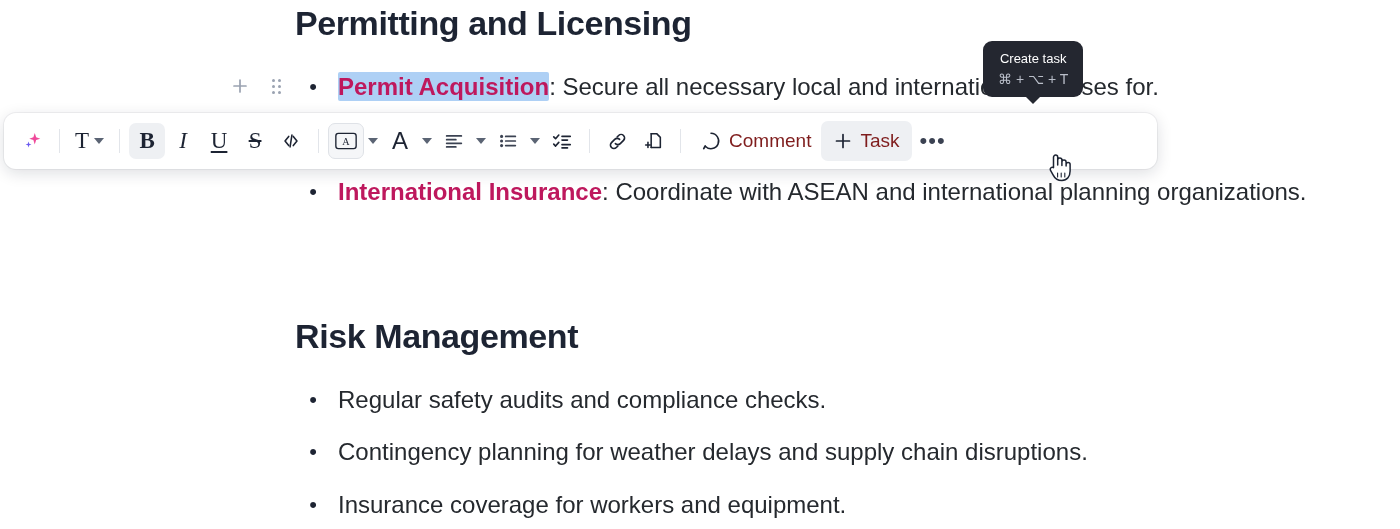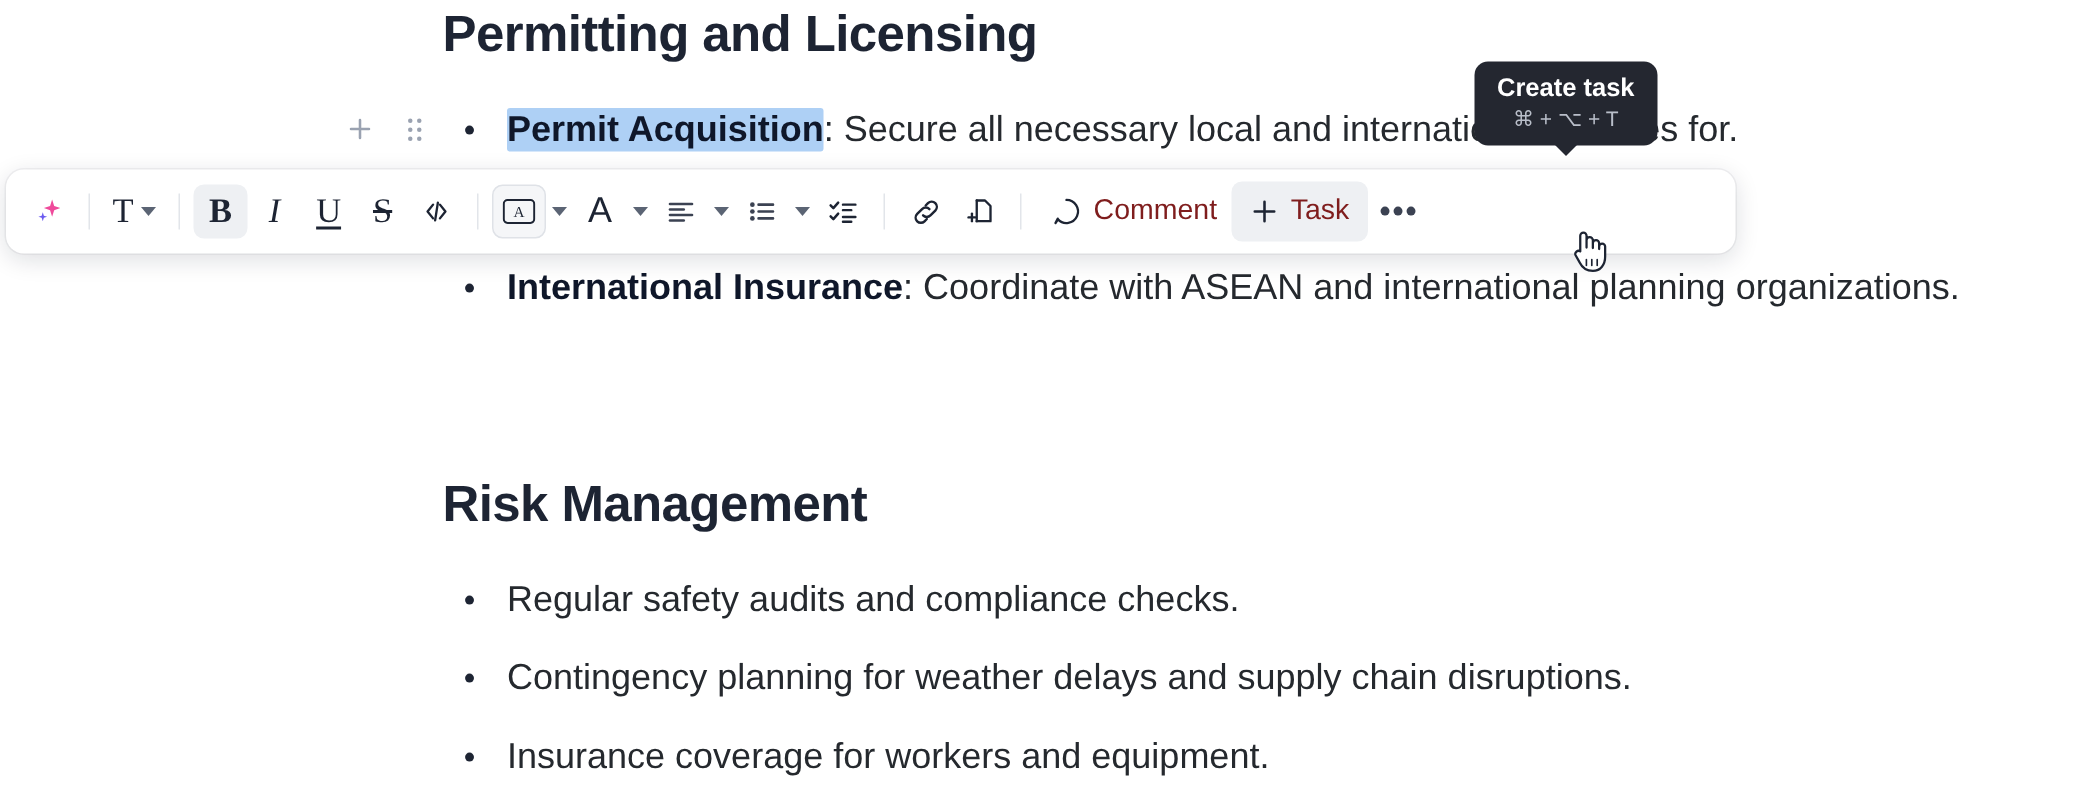--- a/index.html
+++ b/index.html
@@ -54,21 +54,21 @@
   }
   .row-text {
     position: absolute;
     left: 338px;
     right: 0;
     font-size: 24px;
     line-height: 30px;
     color: #25292e;
     white-space: nowrap;
   }
-  .row-text b { font-weight: bold; color: #0f172a; }
+  .row-text b { font-weight: bold; color: #be185d; }
 
   .sel {
     background: #aed0f5;
     border-radius: 2px;
     padding: 1px 0;
   }
 
   
   .handle-plus, .handle-drag {
     position: absolute;
@@ -159,22 +159,22 @@
     left: 983px;
     top: 41px;
     background: #242730;
     color: #ffffff;
     border-radius: 9px;
     padding: 8px 15px 9px;
     text-align: center;
     z-index: 40;
   }
   .tooltip-title {
-    font-size: 17px;
-    font-weight: bold;
+    font-size: 13px;
+    font-weight: normal;
     line-height: 20px;
     white-space: nowrap;
   }
   .tooltip-shortcut {
     font-size: 14px;
     color: #b9bec9;
     line-height: 18px;
     margin-top: 1px;
     white-space: nowrap;
   }

